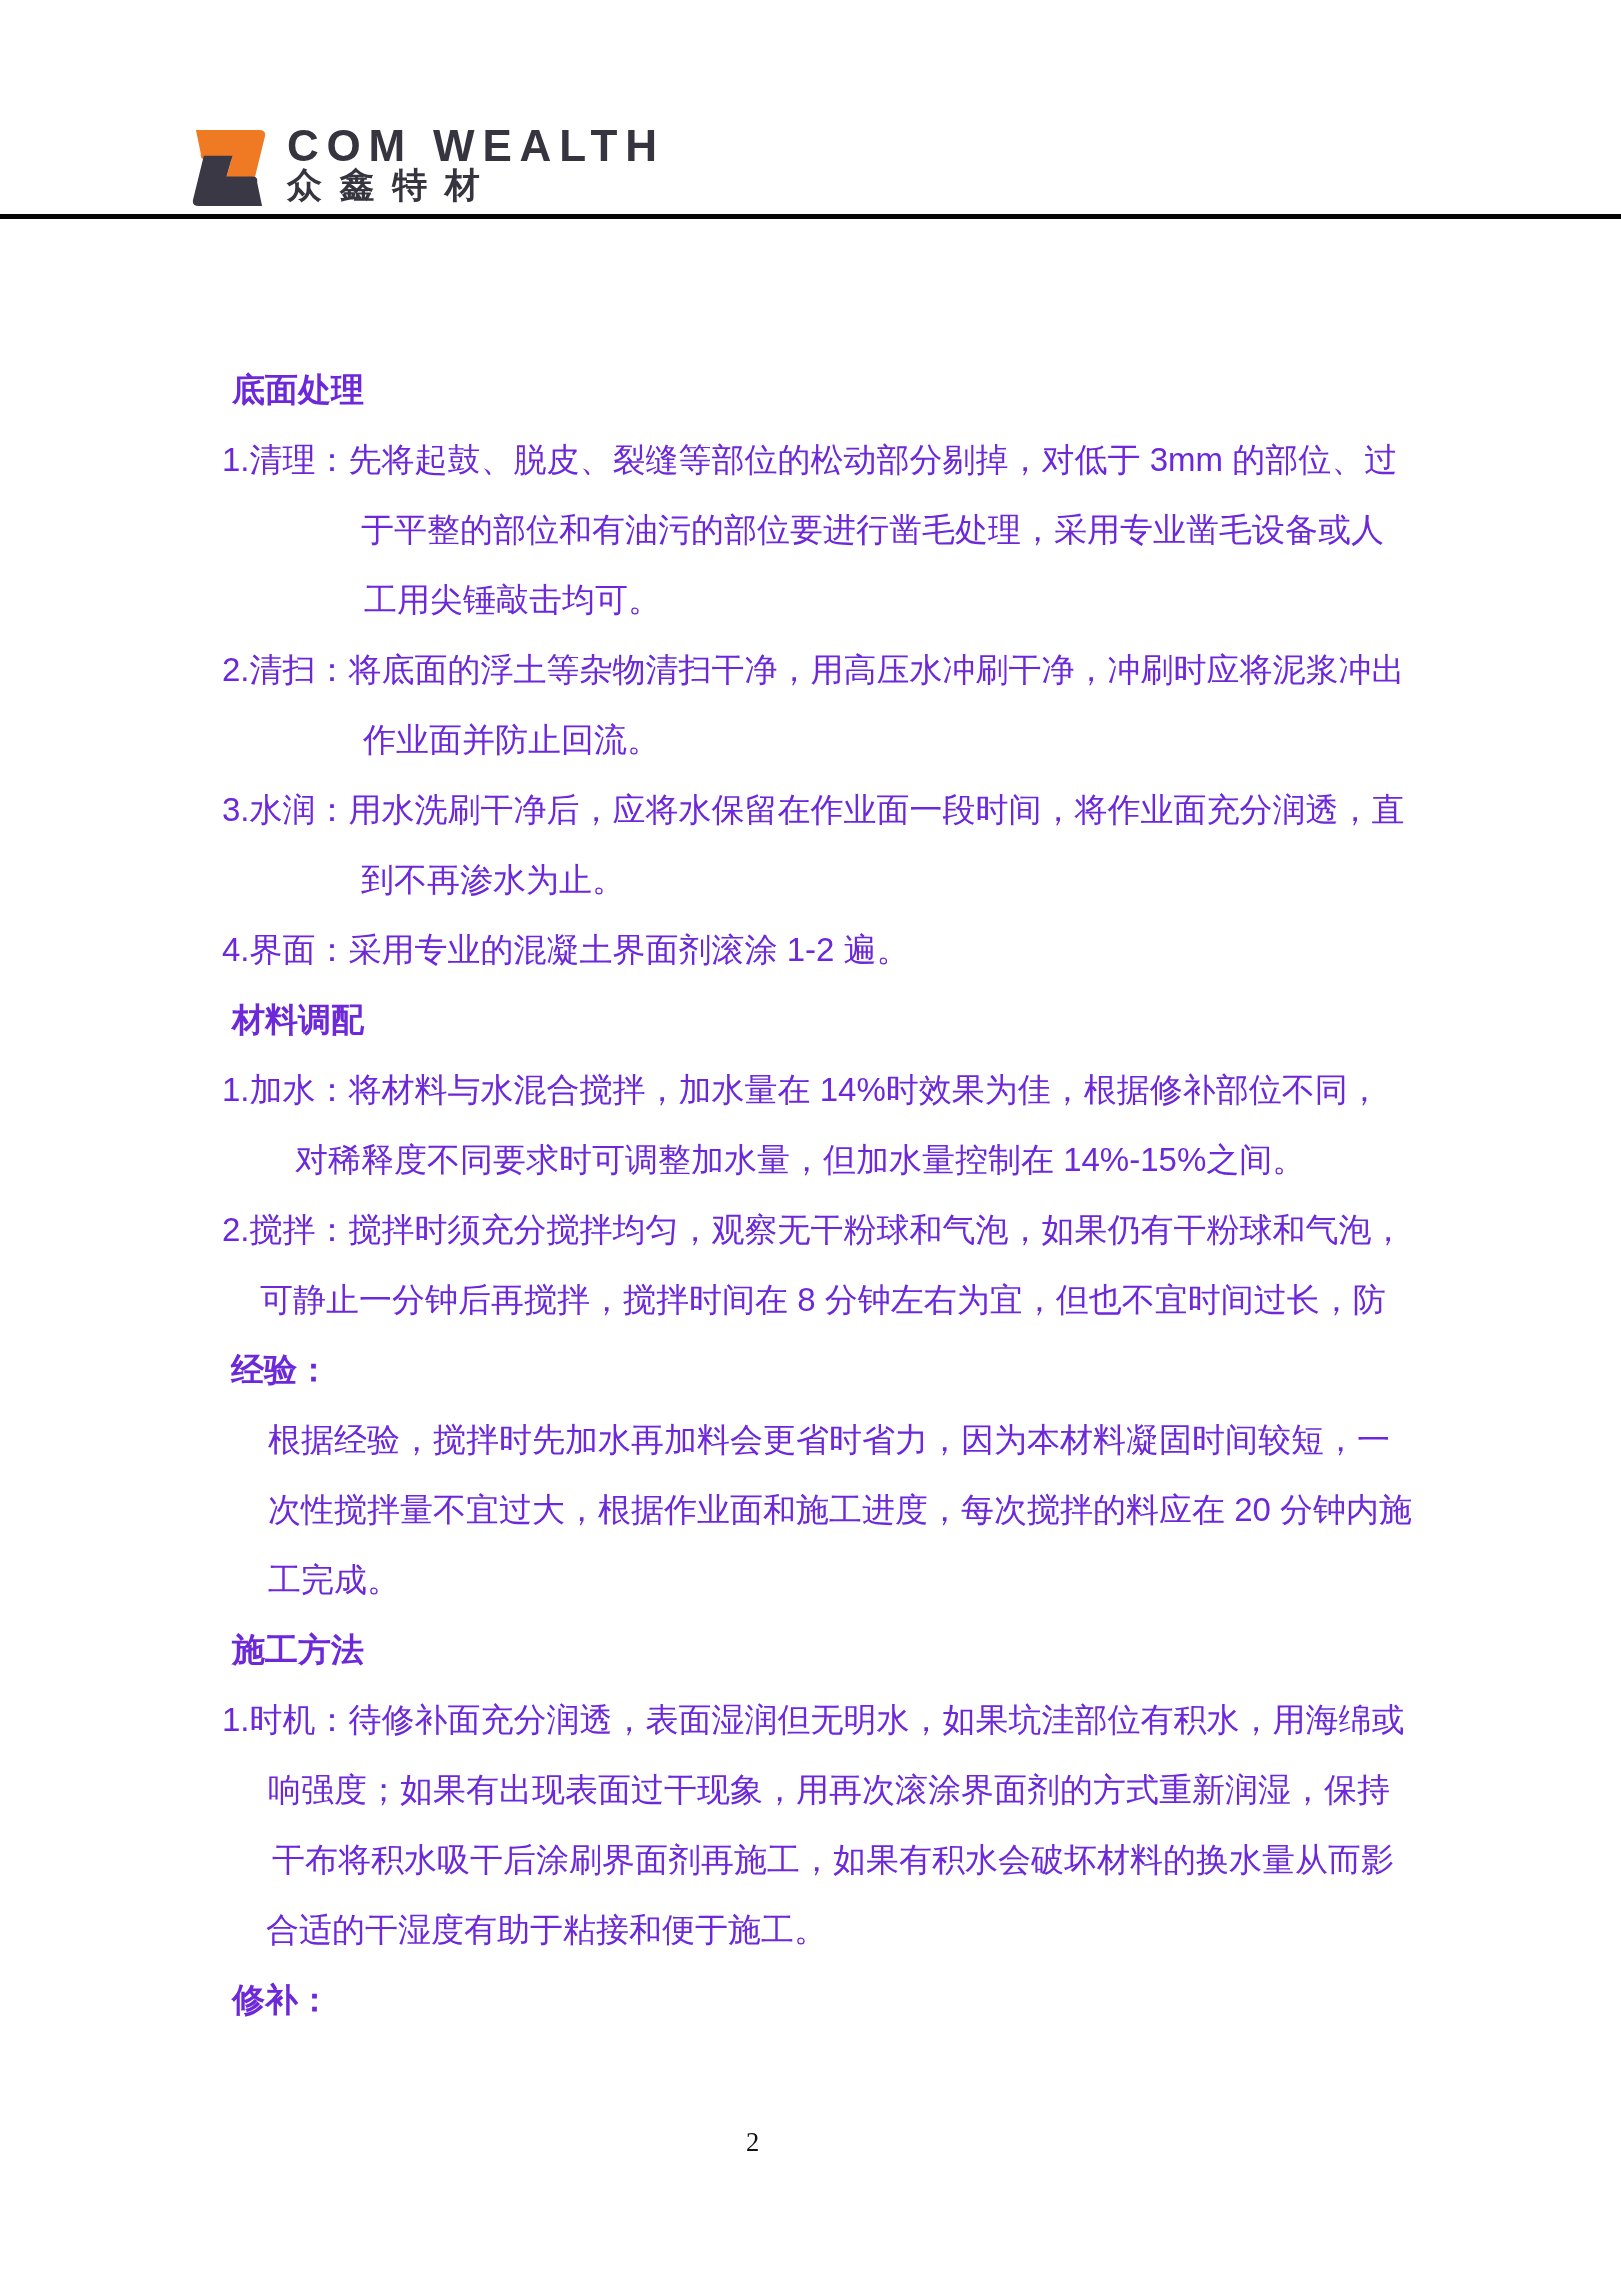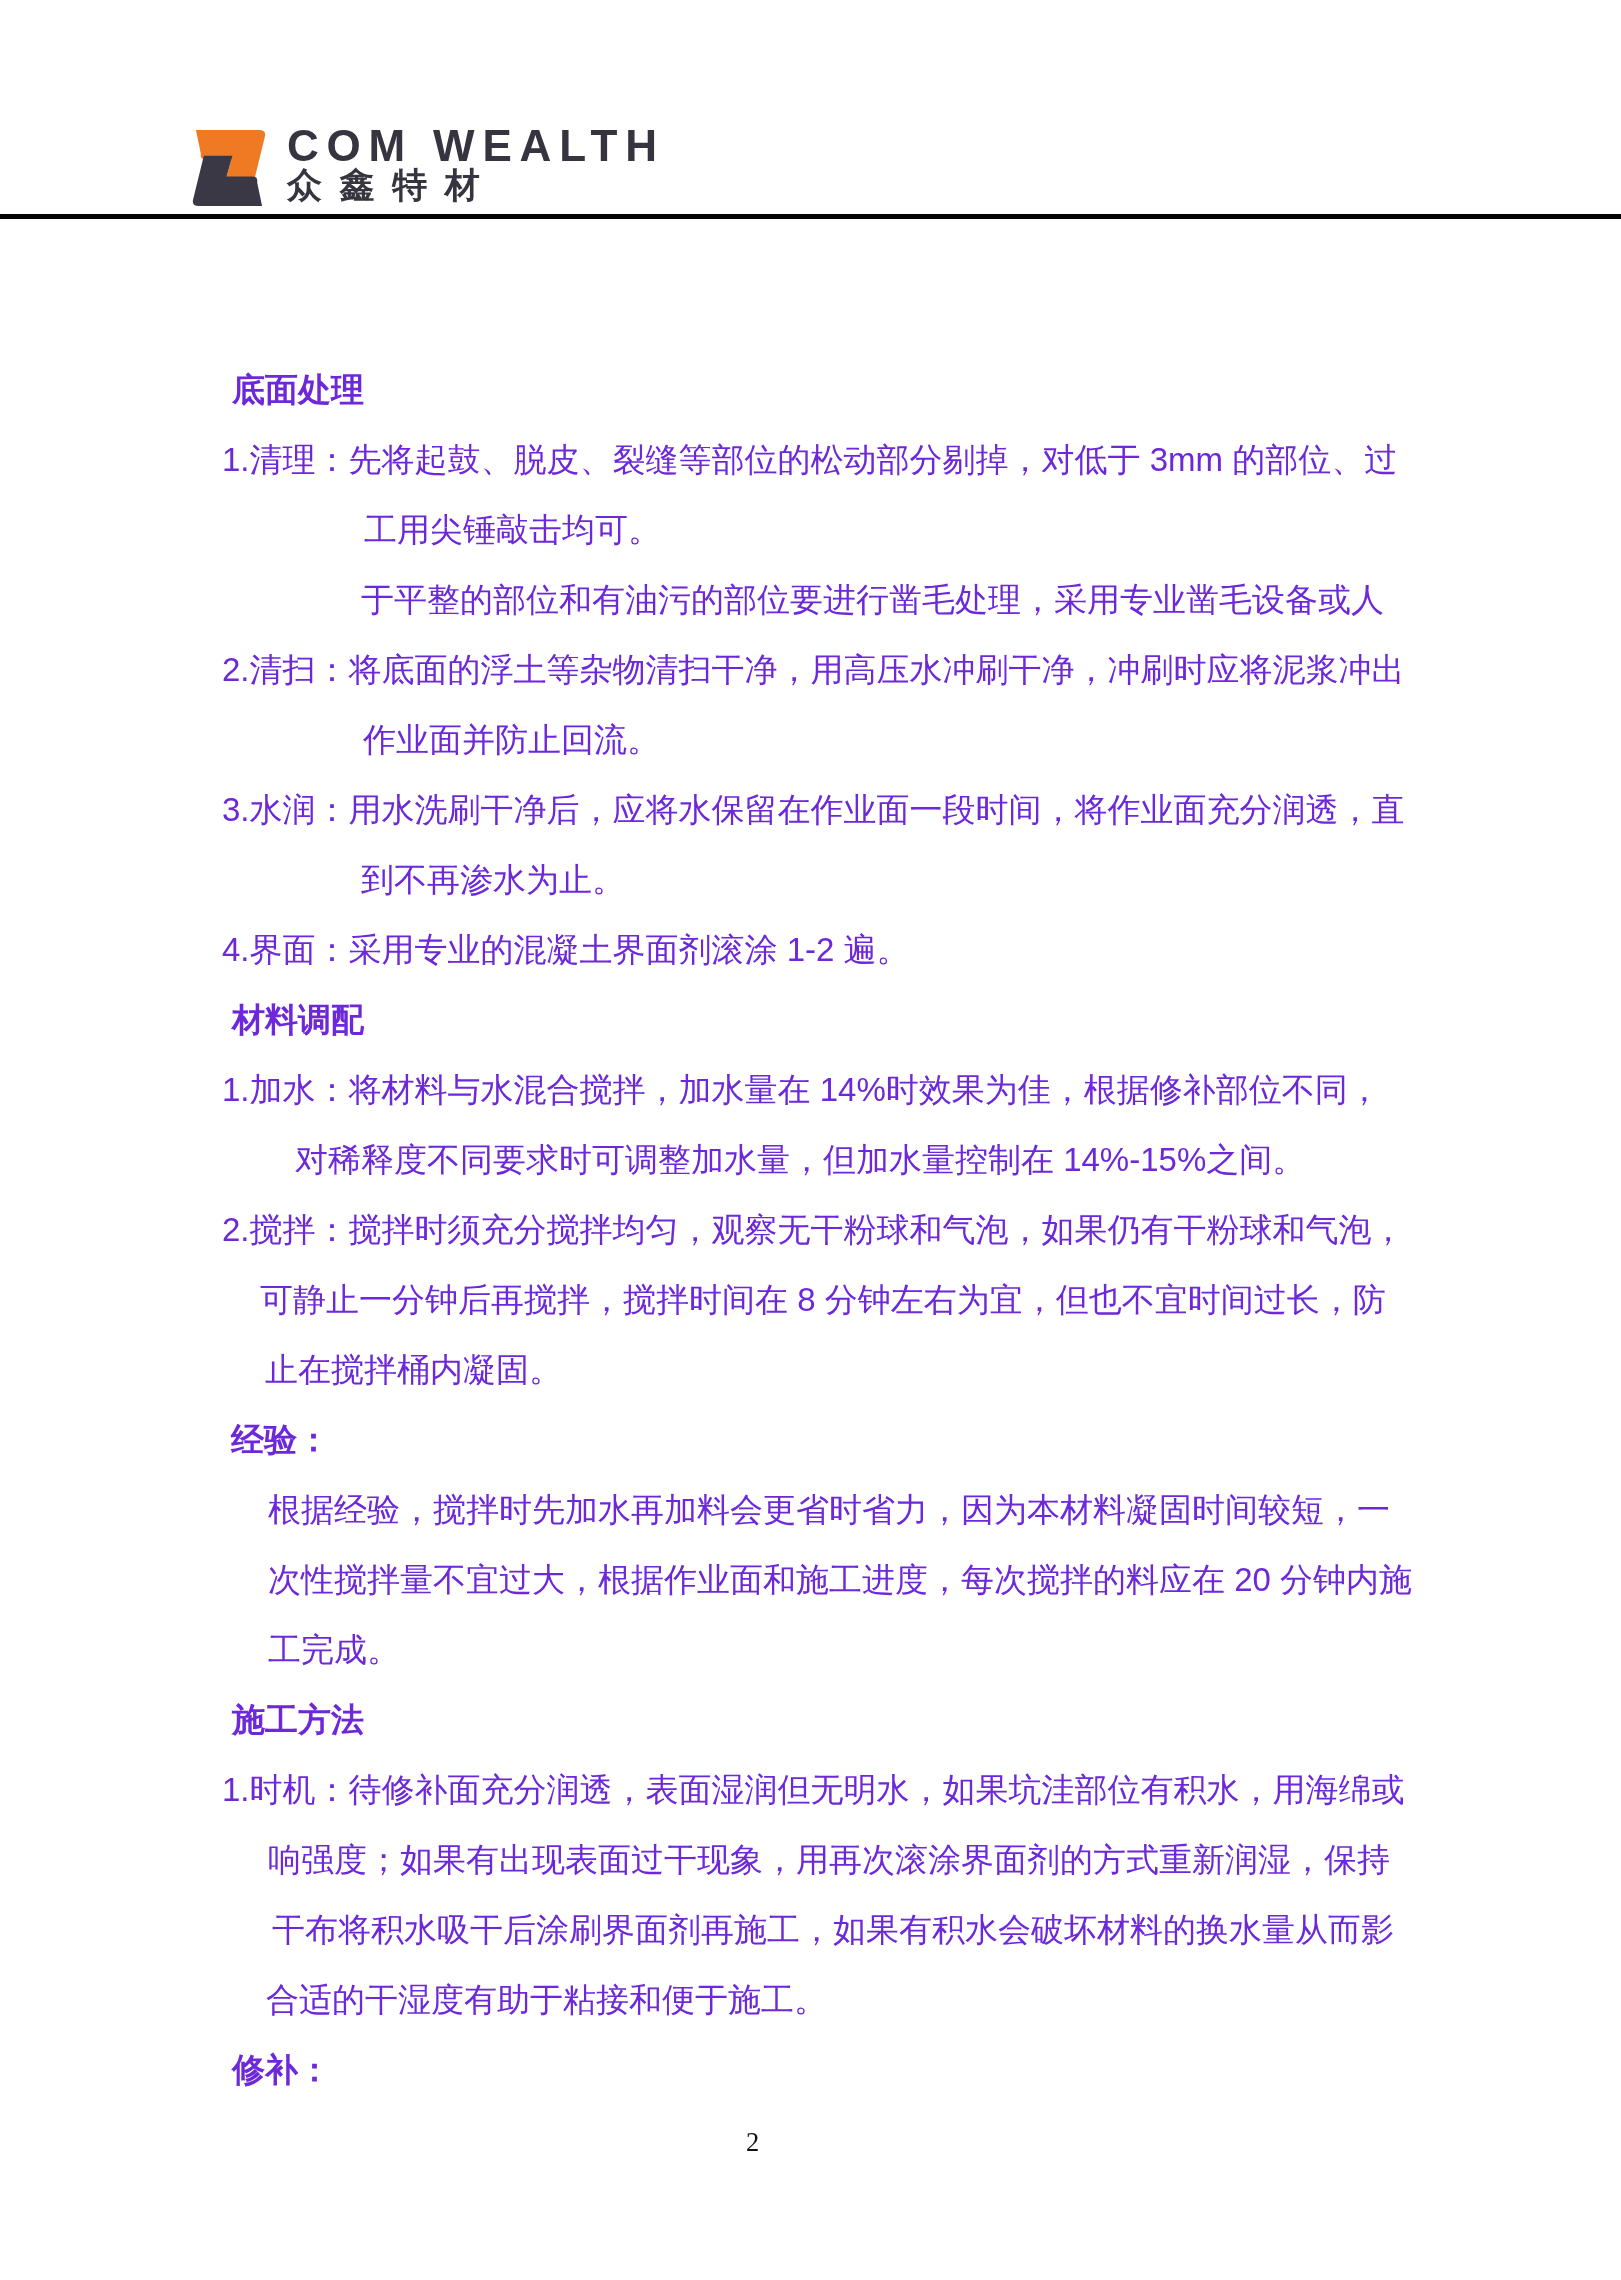--- a/index.html
+++ b/index.html
@@ -89,33 +89,32 @@
     </svg>
     <div class="logo-text-en">COM WEALTH</div>
     <div class="logo-text-cn">众鑫特材</div>
   </div>
 
   <div class="header-divider"></div>
 
   <div class="doc-body">
       <div class="line bold" style="padding-left: 232px;">底面处理</div>
       <div class="line" style="padding-left: 222px;">1.清理：先将起鼓、脱皮、裂缝等部位的松动部分剔掉，对低于 3mm 的部位、过</div>
+      <div class="line" style="padding-left: 361px;">于平整的部位和有油污的部位要进行凿毛处理，采用专业凿毛设备或人</div>
       <div class="line" style="padding-left: 364px;">工用尖锤敲击均可。</div>
-      <div class="line" style="padding-left: 361px;">于平整的部位和有油污的部位要进行凿毛处理，采用专业凿毛设备或人</div>
       <div class="line" style="padding-left: 222px;">2.清扫：将底面的浮土等杂物清扫干净，用高压水冲刷干净，冲刷时应将泥浆冲出</div>
       <div class="line" style="padding-left: 363px;">作业面并防止回流。</div>
       <div class="line" style="padding-left: 222px;">3.水润：用水洗刷干净后，应将水保留在作业面一段时间，将作业面充分润透，直</div>
       <div class="line" style="padding-left: 361px;">到不再渗水为止。</div>
       <div class="line" style="padding-left: 222px;">4.界面：采用专业的混凝土界面剂滚涂 1-2 遍。</div>
       <div class="line bold" style="padding-left: 232px;">材料调配</div>
       <div class="line" style="padding-left: 222px;">1.加水：将材料与水混合搅拌，加水量在 14%时效果为佳，根据修补部位不同，</div>
       <div class="line" style="padding-left: 295px;">对稀释度不同要求时可调整加水量，但加水量控制在 14%-15%之间。</div>
       <div class="line" style="padding-left: 222px;">2.搅拌：搅拌时须充分搅拌均匀，观察无干粉球和气泡，如果仍有干粉球和气泡，</div>
       <div class="line" style="padding-left: 260px;">可静止一分钟后再搅拌，搅拌时间在 8 分钟左右为宜，但也不宜时间过长，防</div>
-      <div class="line" style="padding-left: 265px;">止在搅拌桶内凝固。</div>
       <div class="line bold" style="padding-left: 231px;">经验：</div>
       <div class="line" style="padding-left: 268px;">根据经验，搅拌时先加水再加料会更省时省力，因为本材料凝固时间较短，一</div>
       <div class="line" style="padding-left: 268px;">次性搅拌量不宜过大，根据作业面和施工进度，每次搅拌的料应在 20 分钟内施</div>
       <div class="line" style="padding-left: 268px;">工完成。</div>
       <div class="line bold" style="padding-left: 232px;">施工方法</div>
       <div class="line" style="padding-left: 222px;">1.时机：待修补面充分润透，表面湿润但无明水，如果坑洼部位有积水，用海绵或</div>
       <div class="line" style="padding-left: 268px;">响强度；如果有出现表面过干现象，用再次滚涂界面剂的方式重新润湿，保持</div>
       <div class="line" style="padding-left: 272px;">干布将积水吸干后涂刷界面剂再施工，如果有积水会破坏材料的换水量从而影</div>
       <div class="line" style="padding-left: 266px;">合适的干湿度有助于粘接和便于施工。</div>
       <div class="line bold" style="padding-left: 232px;">修补：</div>

